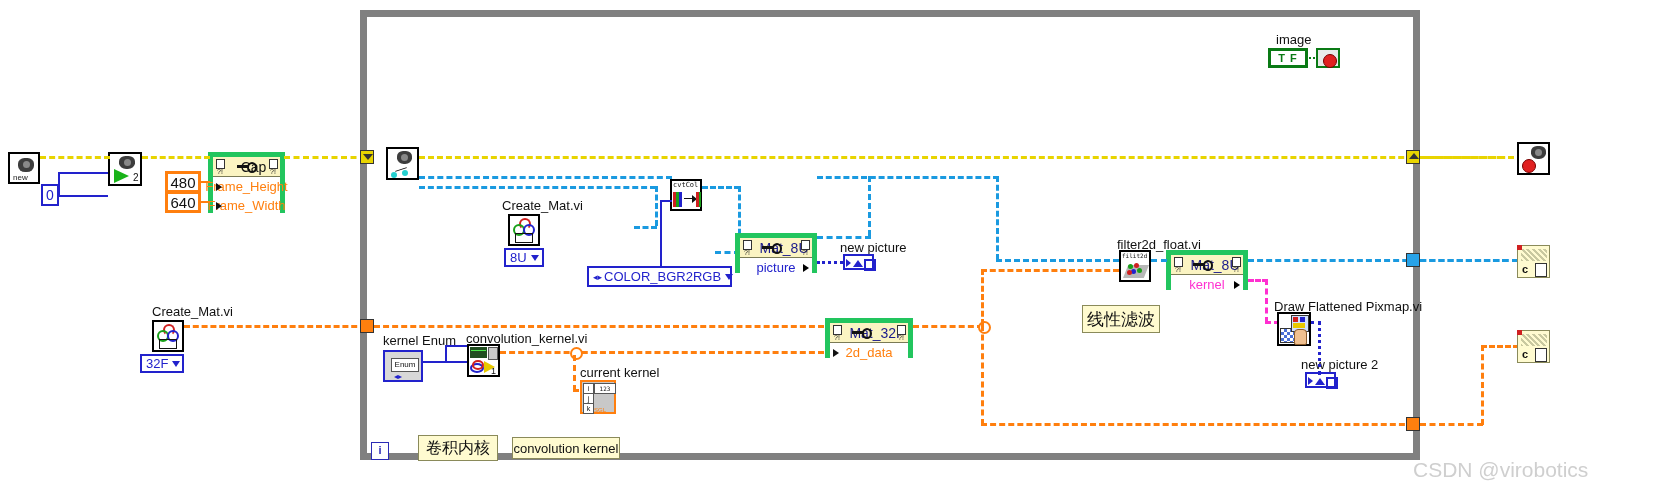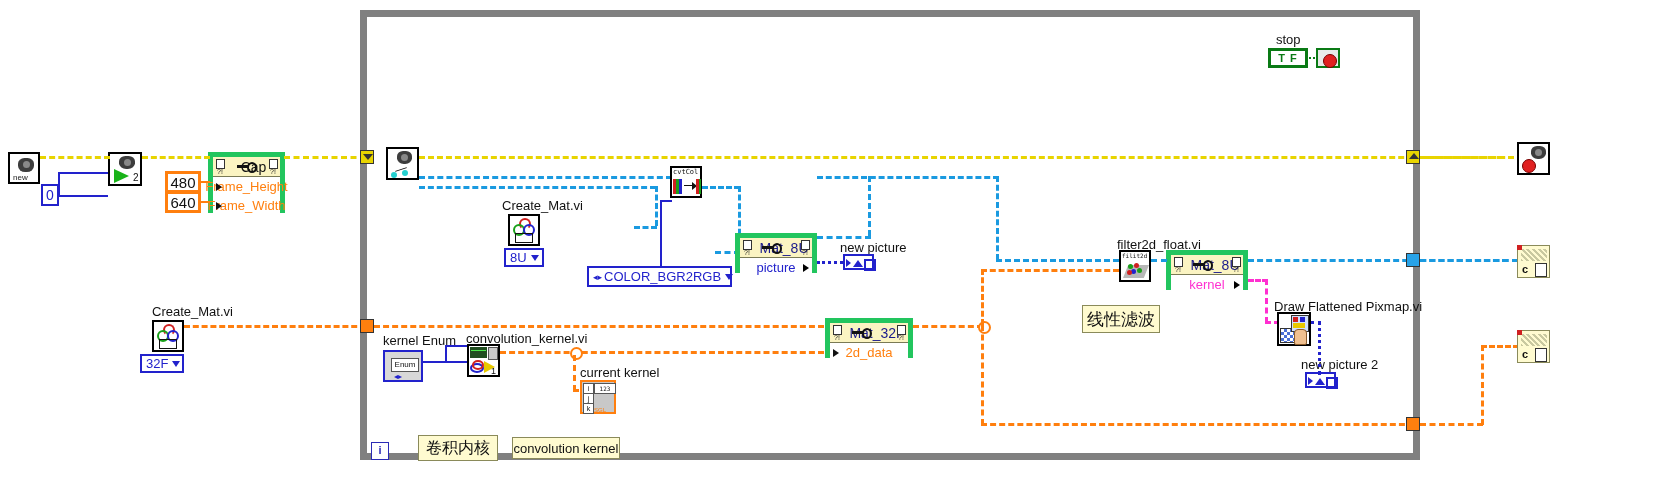--- a/index.html
+++ b/index.html
@@ -194,21 +194,21 @@
       <div style="position:absolute;left:3px;top:8px;width:8px;height:8px;border:2px solid #19a019;border-radius:50%;"></div>
       <div style="position:absolute;left:13px;top:8px;width:8px;height:8px;border:2px solid #2222cc;border-radius:50%;"></div>
       <div style="position:absolute;left:5px;top:17px;width:16px;height:8px;border:1px solid #111;"></div>
     </div>
   </div>
   <div class="enumc" style="left:504px;top:248px;width:40px;height:19px;">
     <span>8U</span>
     <span class="dd-arrow"></span>
   </div>
 
-  <div class="node" style="left:670px;top:166px;width:32px;height:32px;">
+  <div class="node" style="left:670px;top:179px;width:32px;height:32px;">
     <div class="abs" style="left:1px;top:0px;font-size:7px;color:#111;font-family:'DejaVu Sans Mono',monospace;">cvtCol</div>
     <div class="abs" style="left:1px;top:11px;width:28px;height:17px;">
       <div style="position:absolute;left:0;top:0;width:3px;height:15px;background:#d02020;"></div>
       <div style="position:absolute;left:3px;top:0;width:3px;height:15px;background:#19a019;"></div>
       <div style="position:absolute;left:6px;top:0;width:3px;height:15px;background:#2222cc;"></div>
       <div style="position:absolute;left:11px;top:6px;width:11px;height:0;border-top:1px solid #111;"></div>
       <div style="position:absolute;left:19px;top:3px;width:0;height:0;border-left:5px solid #111;border-top:4px solid transparent;border-bottom:4px solid transparent;"></div>
       <div style="position:absolute;left:23px;top:0;width:3px;height:15px;background:#d02020;"></div>
       <div style="position:absolute;left:26px;top:0;width:2px;height:15px;background:#19a019;"></div>
     </div>
@@ -409,21 +409,21 @@
   <div class="term" style="left:1305px;top:372px;width:31px;height:16px;">
     <div class="abs" style="left:1px;top:1px;width:27px;height:12px;">
       <div style="position:absolute;left:0;top:2px;width:0;height:0;border-left:5px solid #2222cc;border-top:4px solid transparent;border-bottom:4px solid transparent;"></div>
       <div style="position:absolute;left:7px;top:3px;width:0;height:0;border-left:5px solid transparent;border-right:5px solid transparent;border-bottom:7px solid #2222cc;"></div>
       <div style="position:absolute;left:18px;top:2px;width:8px;height:8px;border:2px solid #2222cc;"></div>
     </div>
   </div>
   <div class="wire w-dotblue-h" style="left:1311px;top:321px;width:10px;"></div>
   <div class="wire w-dotblue-v" style="left:1318px;top:321px;height:54px;"></div>
 
-  <div class="lbl black" style="left:1276px;top:33px;">stop</div>
+  <div class="lbl black" style="left:1276px;top:33px;">image</div>
   <div class="boolterm" style="left:1268px;top:48px;width:40px;height:20px;">
     <span>T F</span>
   </div>
   <div class="stopbtn" style="left:1316px;top:48px;width:24px;height:20px;">
     <div class="abs" style="left:5px;top:4px;width:12px;height:12px;border-radius:50%;background:#e02020;border:1px solid #700;"></div>
   </div>
   <div class="wire w-h" style="left:1306px;top:57px;width:12px;border-top:2px dotted #0a7a15;"></div>
 
   <div class="comment cn-lbl" style="left:1082px;top:305px;width:78px;height:28px;font-size:17px;">线性滤波</div>
   <div class="comment cn-lbl" style="left:418px;top:435px;width:80px;height:26px;font-size:16px;">卷积内核</div>
@@ -458,14 +458,15 @@
   </div>
 
   <div class="node thin" style="left:1517px;top:330px;width:33px;height:33px;background:#fffbd0;border:1px solid #8a8a5a;">
     <div class="abs" style="left:3px;top:3px;width:26px;height:12px;
                 background:repeating-linear-gradient(45deg,#c9c9a0 0 2px,#fffbd0 2px 4px);"></div>
     <div class="abs" style="left:4px;top:17px;font-size:11px;color:#111;font-weight:bold;">c</div>
     <div class="abs" style="left:17px;top:17px;width:10px;height:12px;background:#fff;border:1px solid #333;"></div>
     <div class="abs" style="left:-1px;top:-1px;width:5px;height:5px;background:#d02020;"></div>
   </div>
 
+  <div class="wm-csdn" style="left:1413px;top:458px;">CSDN @virobotics</div>
 
 </div>
 
 </body></html>

